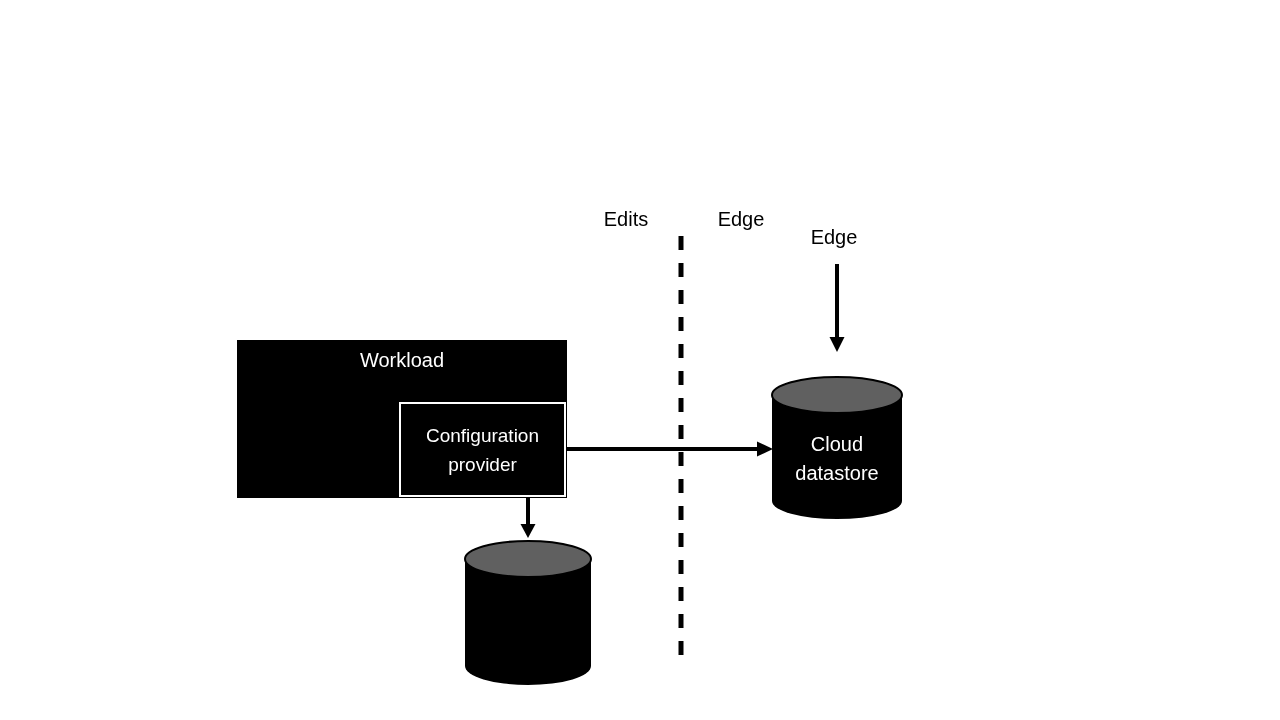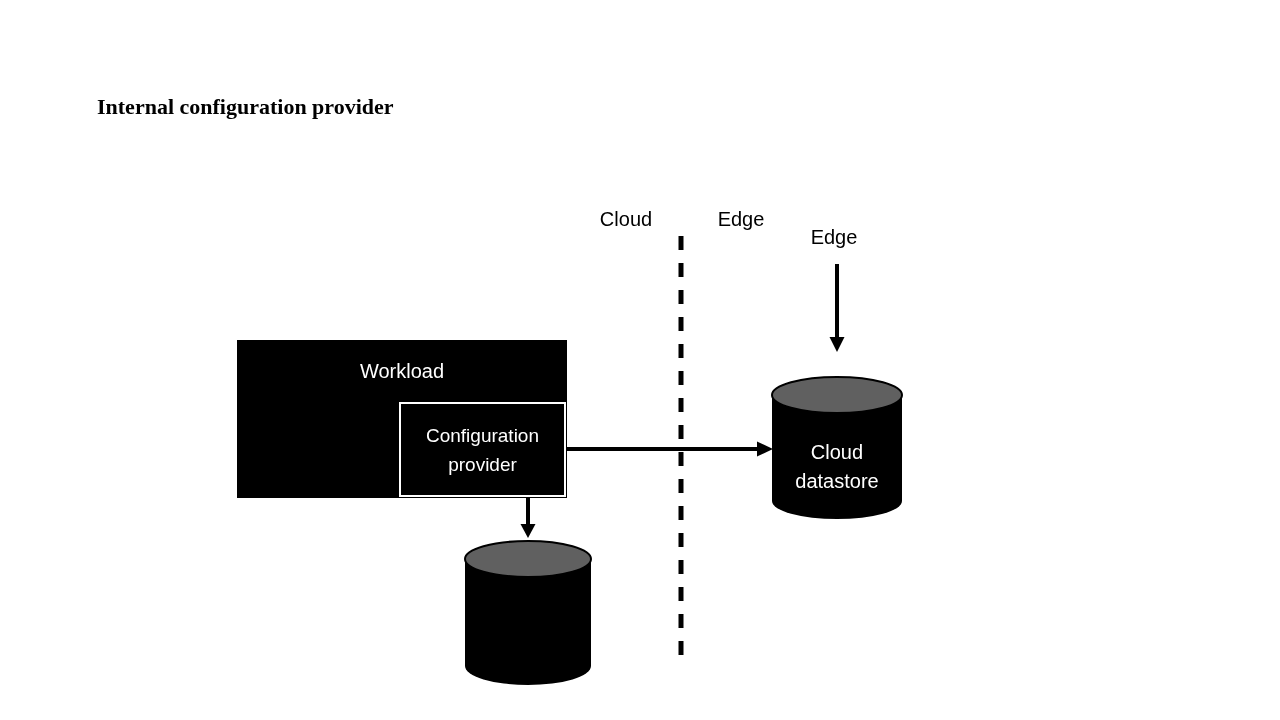--- a/index.html
+++ b/index.html
@@ -44,21 +44,21 @@
 
   .workload-box {
     position: absolute;
     left: 237px;
     top: 340px;
     width: 330px;
     height: 158px;
     background: var(--node-fill);
   }
   .workload-box .node-label {
-    margin-top: 20px;
+    margin-top: 9px;
     text-align: center;
     color: var(--node-text);
     font-size: 20px;
   }
   .config-box {
     position: absolute;
     left: 399px;
     top: 402px;
     width: 167px;
     height: 95px;
@@ -78,41 +78,39 @@
   }
   .cylinder-svg { position: absolute; }
   #cloud-cylinder { left: 771px; top: 376px; }
   #edge-cylinder  { left: 464px; top: 540px; }
   .cylinder-label {
     position: absolute;
     text-align: center;
     color: var(--node-text);
     font-size: 20px;
     line-height: 29px;
-    margin-top: 8px;
   }
   #cloud-cylinder-label { left: 771px; top: 430px; width: 132px; }
   #edge-cylinder-label  { left: 464px; top: 590px; width: 128px; }
 
   .overlay {
     position: absolute;
     left: 0; top: 0;
     width: 1280px;
     height: 720px;
     pointer-events: none;
   }
 </style>
 </head>
 <body>
 
 <div class="canvas">
 
-  <div class="title">Internal configuration provider</div>
 
-  <div class="float-label" id="edge-zone-label">Cloud</div>
+  <div class="float-label" id="edge-zone-label">Edits</div>
   <div class="float-label" id="cloud-zone-label">Edge</div>
   <div class="float-label" id="edits-label">Edge</div>
 
   <div class="workload-box">
     <div class="node-label">Workload</div>
   </div>
 
   <div class="config-box">
     <div class="node-label">Configuration provider</div>
   </div>

